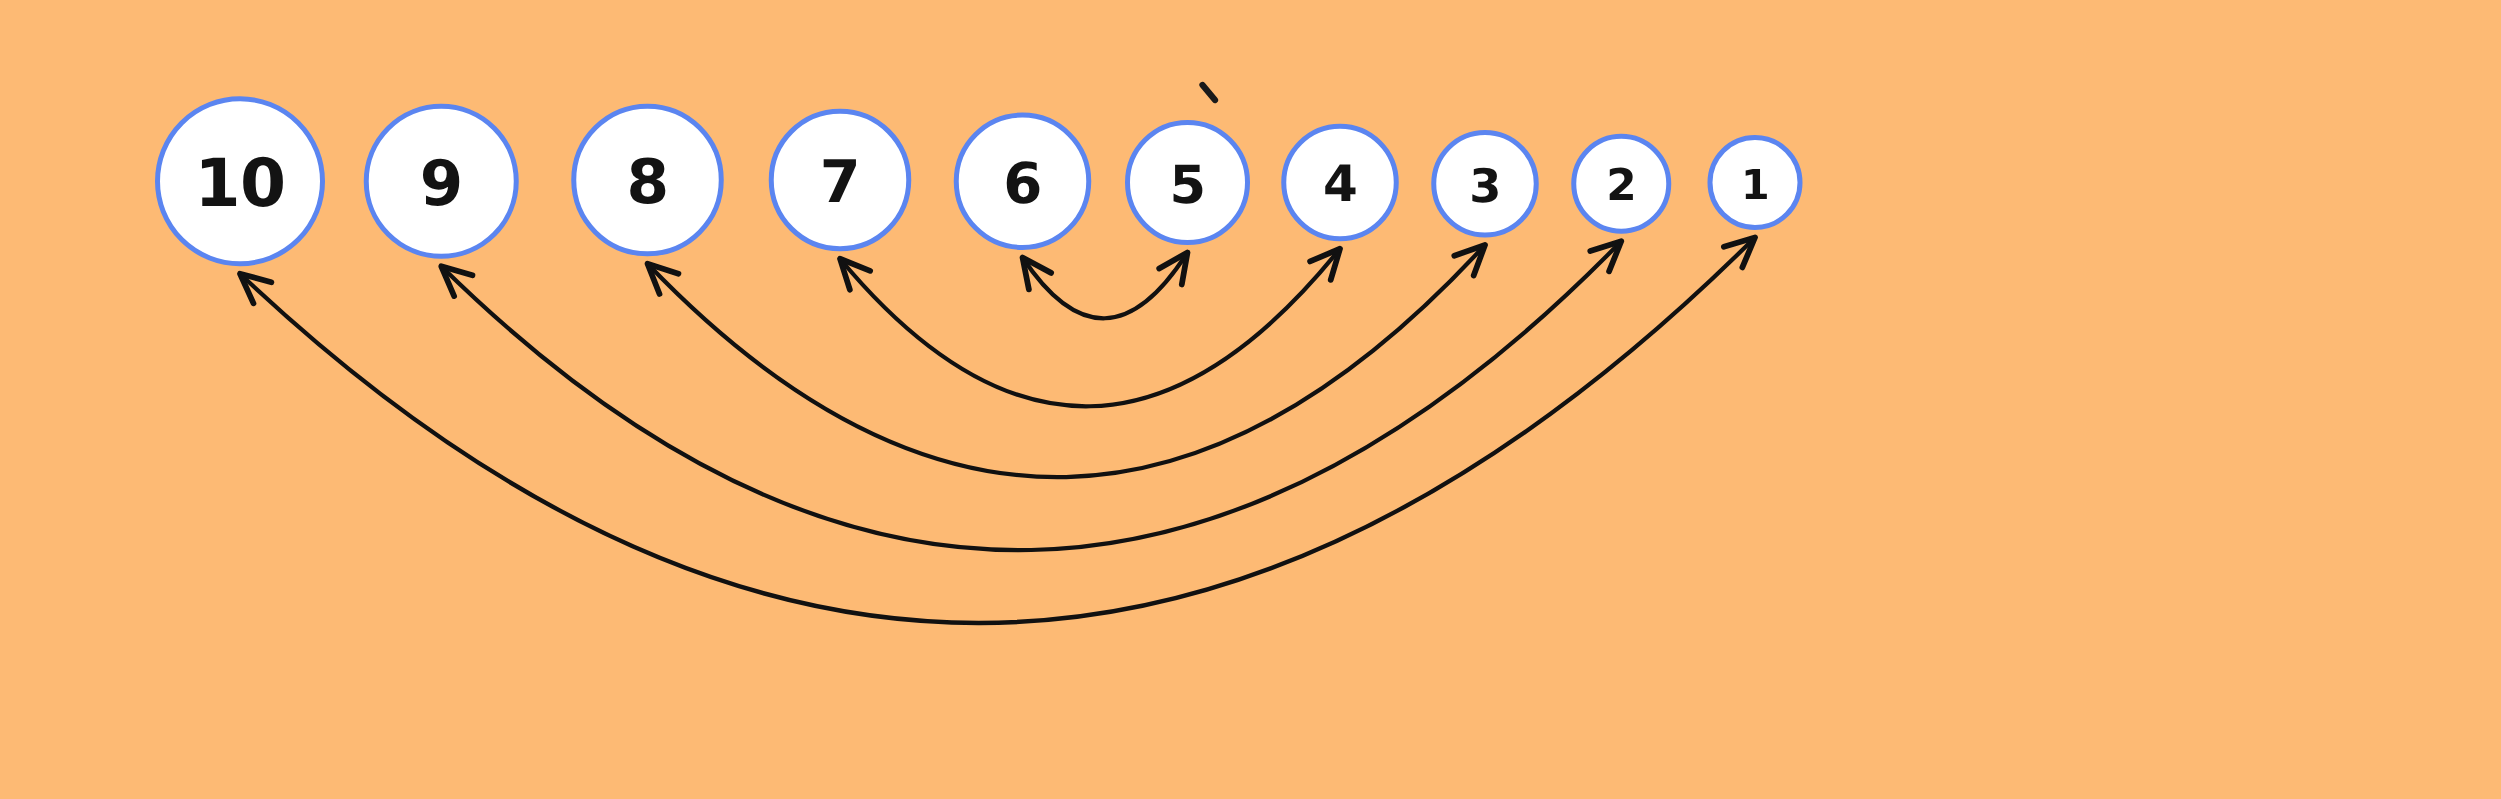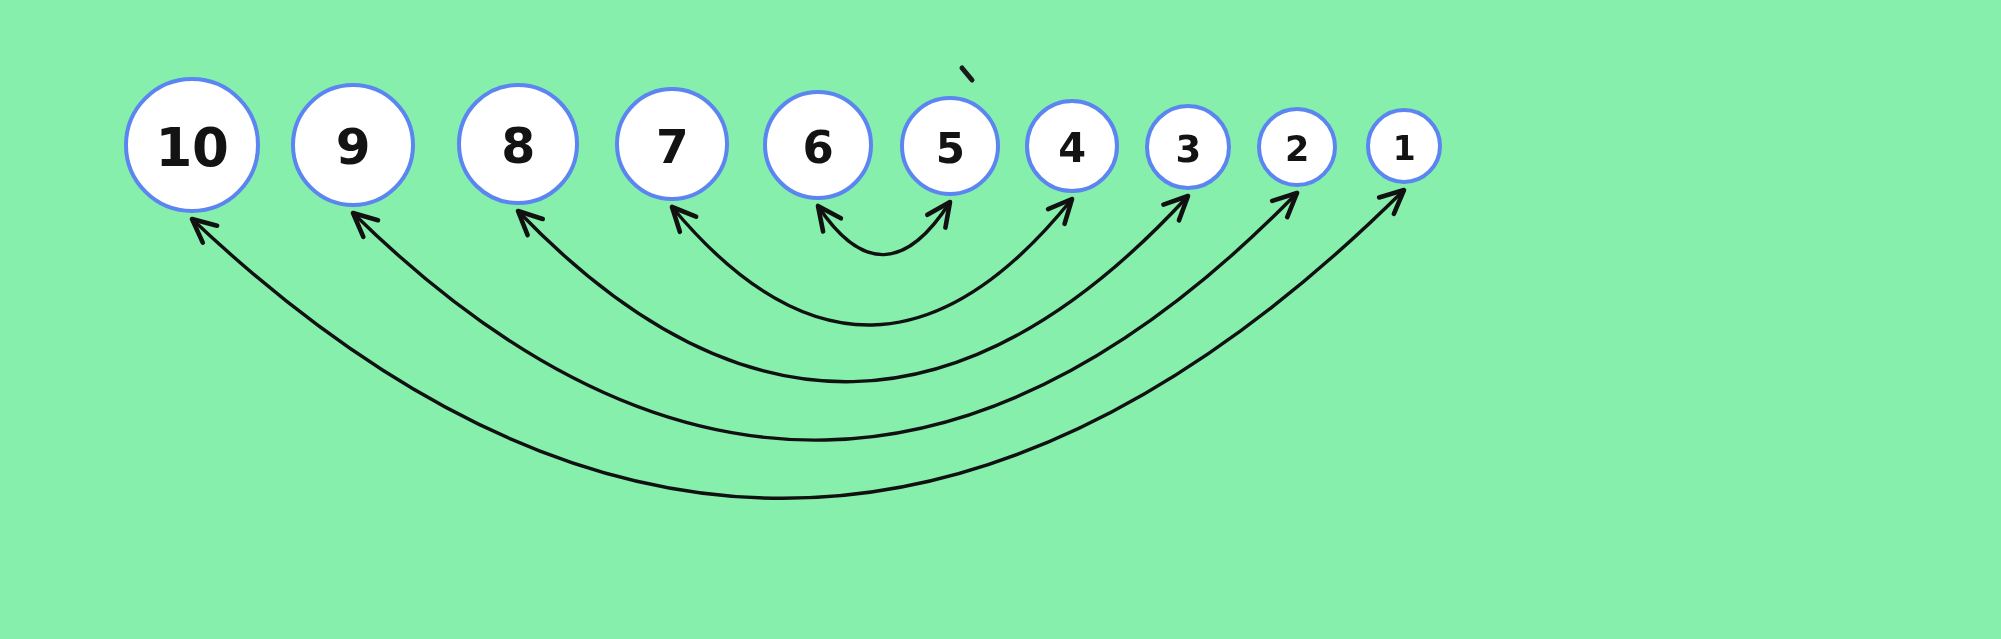--- a/index.html
+++ b/index.html
@@ -7,21 +7,21 @@
     padding: 0;
     background: #ffffff;
   }
   body {
     font-family: "DejaVu Sans", sans-serif;
   }
   #canvas-wrap {
     position: relative;
     width: 2001px;
     height: 639px;
-    background: #86efac;
+    background: #fdba74;
     overflow: hidden;
   }
   #diagram-svg {
     position: absolute;
     top: 0;
     left: 0;
     width: 2001px;
     height: 639px;
     display: block;
   }

